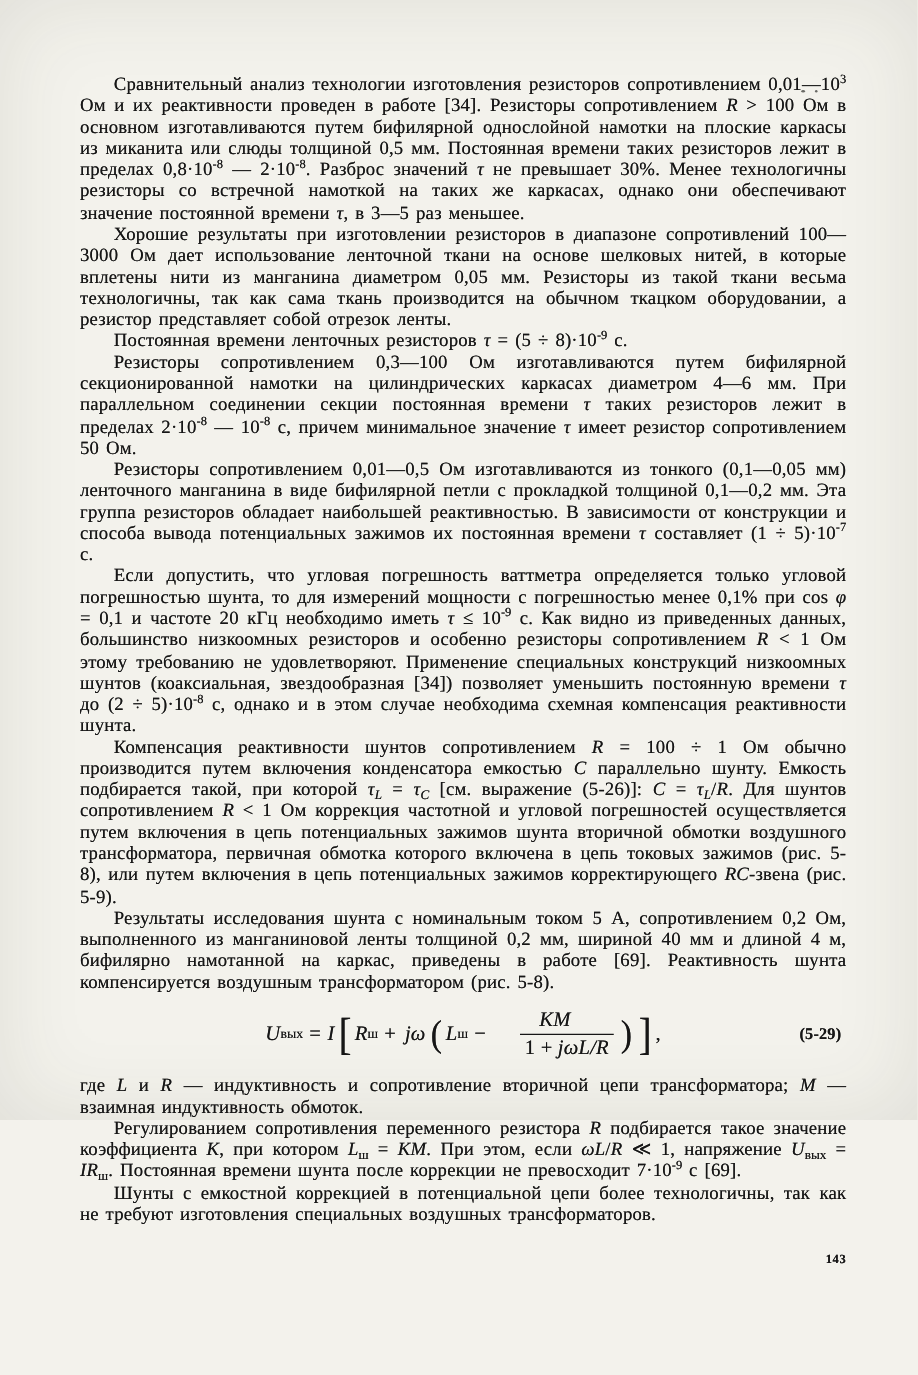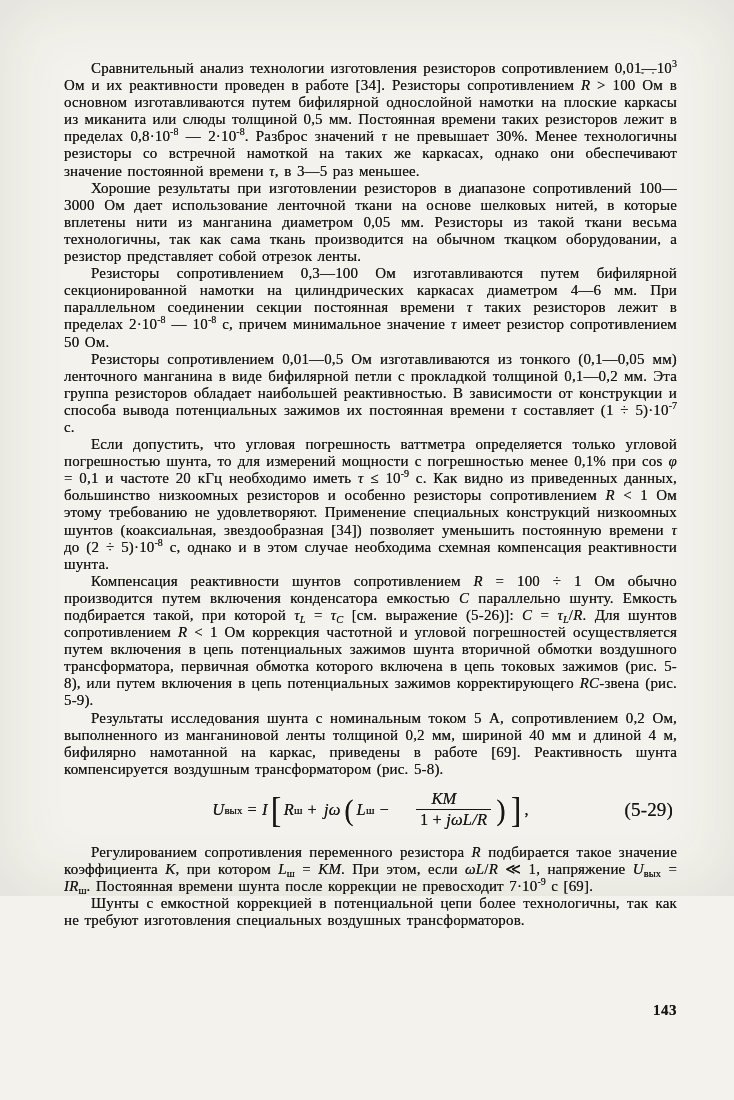--- a/index.html
+++ b/index.html
@@ -60,49 +60,50 @@
     align-items: center;
     vertical-align: middle;
     margin: 0 3px;
   }
   .frac .num { display: block; padding: 0 4px 2px 4px; }
   .frac .den { display: block; border-top: 1.3px solid #161616; padding: 2px 4px 0 4px; white-space: nowrap; margin-left: 19px; }
   .eq-num {
     position: absolute;
     right: 4px; top: 50%;
     transform: translateY(-50%);
-    font-weight: 400;
-    font-size: 19px;
+    font-weight: 700;
+    font-size: 13px;
   }
   .page-number {
     position: absolute;
     left: 64px; top: 1002px;
     width: 613px;
     text-align: right;
     font-weight: 700;
-    font-size: 15px;
+    font-size: 10px;
     letter-spacing: 0.5px;
     text-shadow: 0 0 0.4px rgba(20,20,20,0.8);
   }
   
   .speck { position: absolute; background: #6a6a66; border-radius: 50%; }
   .speck.s1 { width: 3px; height: 2px; left: 641px; top: 72px; }
   .speck.s2 { width: 2px; height: 2px; left: 652px; top: 72px; }
 </style>
 </head>
 <body>
 
 <div class="page">
   <span class="speck s1"></span>
   <span class="speck s2"></span>
 
   <div class="text-column">
     <div>
         <p class="para indent">Сравнительный анализ технологии изготовления резисторов сопротивлением 0,01—10<sup>3</sup> Ом и их реактивности проведен в работе [34]. Резисторы сопротивлением <i>R</i> &gt; 100 Ом в основном изготавливаются путем бифилярной однослойной намотки на плоские каркасы из миканита или слюды толщиной 0,5 мм. Постоянная времени таких резисторов лежит в пределах 0,8·10<sup>-8</sup> — 2·10<sup>-8</sup>. Разброс значений <i>τ</i> не превышает 30%. Менее технологичны резисторы со встречной намоткой на таких же каркасах, однако они обеспечивают значение постоянной времени <i>τ</i>, в 3—5 раз меньшее.</p>
         <p class="para indent">Хорошие результаты при изготовлении резисторов в диапазоне сопротивлений 100—3000 Ом дает использование ленточной ткани на основе шелковых нитей, в которые вплетены нити из манганина диаметром 0,05 мм. Резисторы из такой ткани весьма технологичны, так как сама ткань производится на обычном ткацком оборудовании, а резистор представляет собой отрезок ленты.</p>
+        <p class="para indent">Постоянная времени ленточных резисторов <i>τ</i> = (5 ÷ 8)·10<sup>-9</sup> с.</p>
         <p class="para indent">Резисторы сопротивлением 0,3—100 Ом изготавливаются путем бифилярной секционированной намотки на цилиндрических каркасах диаметром 4—6 мм. При параллельном соединении секции постоянная времени <i>τ</i> таких резисторов лежит в пределах 2·10<sup>-8</sup> — 10<sup>-8</sup> с, причем минимальное значение <i>τ</i> имеет резистор сопротивлением 50 Ом.</p>
         <p class="para indent">Резисторы сопротивлением 0,01—0,5 Ом изготавливаются из тонкого (0,1—0,05 мм) ленточного манганина в виде бифилярной петли с прокладкой толщиной 0,1—0,2 мм. Эта группа резисторов обладает наибольшей реактивностью. В зависимости от конструкции и способа вывода потенциальных зажимов их постоянная времени <i>τ</i> составляет (1 ÷ 5)·10<sup>-7</sup> с.</p>
         <p class="para indent">Если допустить, что угловая погрешность ваттметра определяется только угловой погрешностью шунта, то для измерений мощности с погрешностью менее 0,1% при cos <i>φ</i> = 0,1 и частоте 20 кГц необходимо иметь <i>τ</i> ≤ 10<sup>-9</sup> с. Как видно из приведенных данных, большинство низкоомных резисторов и особенно резисторы сопротивлением <i>R</i> &lt; 1 Ом этому требованию не удовлетворяют. Применение специальных конструкций низкоомных шунтов (коаксиальная, звездообразная [34]) позволяет уменьшить постоянную времени <i>τ</i> до (2 ÷ 5)·10<sup>-8</sup> с, однако и в этом случае необходима схемная компенсация реактивности шунта.</p>
         <p class="para indent">Компенсация реактивности шунтов сопротивлением <i>R</i> = 100 ÷ 1 Ом обычно производится путем включения конденсатора емкостью <i>C</i> параллельно шунту. Емкость подбирается такой, при которой <i>τ</i><sub><i>L</i></sub> = <i>τ</i><sub><i>C</i></sub> [см. выражение (5-26)]: <i>C</i> = <i>τ</i><sub><i>L</i></sub>/<i>R</i>. Для шунтов сопротивлением <i>R</i> &lt; 1 Ом коррекция частотной и угловой погрешностей осуществляется путем включения в цепь потенциальных зажимов шунта вторичной обмотки воздушного трансформатора, первичная обмотка которого включена в цепь токовых зажимов (рис. 5-8), или путем включения в цепь потенциальных зажимов корректирующего <i>RC</i>-звена (рис. 5-9).</p>
         <p class="para indent">Результаты исследования шунта с номинальным током 5 А, сопротивлением 0,2 Ом, выполненного из манганиновой ленты толщиной 0,2 мм, шириной 40 мм и длиной 4 м, бифилярно намотанной на каркас, приведены в работе [69]. Реактивность шунта компенсируется воздушным трансформатором (рис. 5-8).</p>
       </div>
 
     <div class="eq-row">
       <div class="eq">
         <span class="v">U</span>
@@ -123,19 +124,20 @@
           <span class="den"><span>1 + </span><span class="v">jωL/R</span></span>
         </span>
         <span class="br-par">)</span>
         <span class="br-sq">]</span>
         <span>,</span>
       </div>
       <div class="eq-num">(5-29)</div>
     </div>
 
     <div>
+        <p class="para">где <i>L</i> и <i>R</i> — индуктивность и сопротивление вторичной цепи трансформатора; <i>M</i> — взаимная индуктивность обмоток.</p>
         <p class="para indent">Регулированием сопротивления переменного резистора <i>R</i> подбирается такое значение коэффициента <i>K</i>, при котором <i>L</i><sub>ш</sub> = <i>KM</i>. При этом, если <i>ωL</i>/<i>R</i> ≪ 1, напряжение <i>U</i><sub>вых</sub> = <i>IR</i><sub>ш</sub>. Постоянная времени шунта после коррекции не превосходит 7·10<sup>-9</sup> с [69].</p>
         <p class="para indent">Шунты с емкостной коррекцией в потенциальной цепи более технологичны, так как не требуют изготовления специальных воздушных трансформаторов.</p>
       </div>
   </div>
 
   <div class="page-number">143</div>
 </div>
 
 </body></html>

